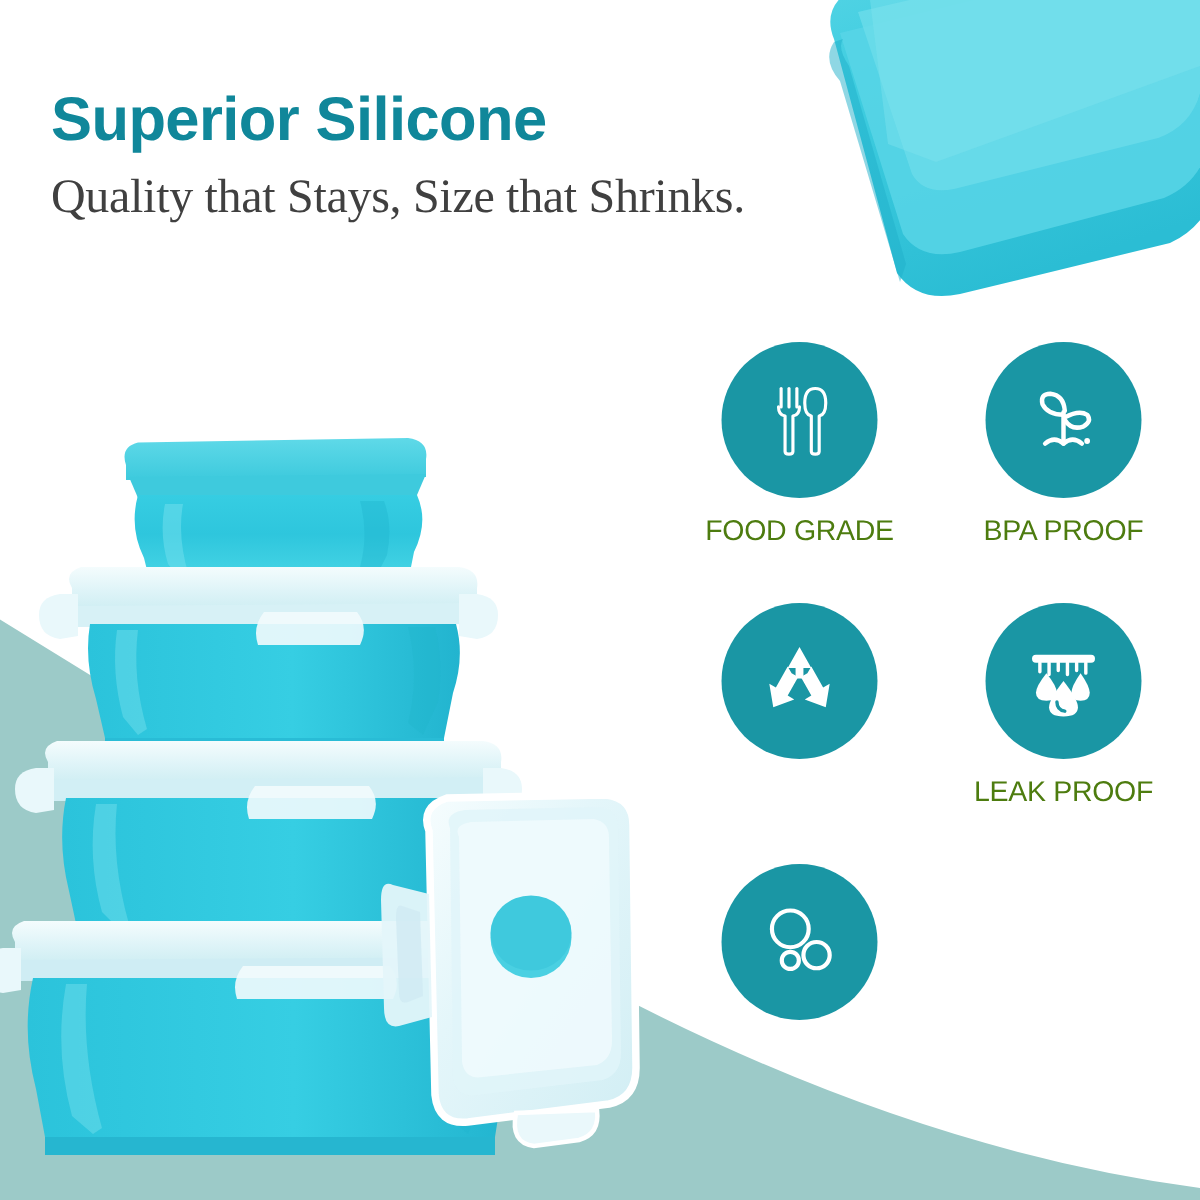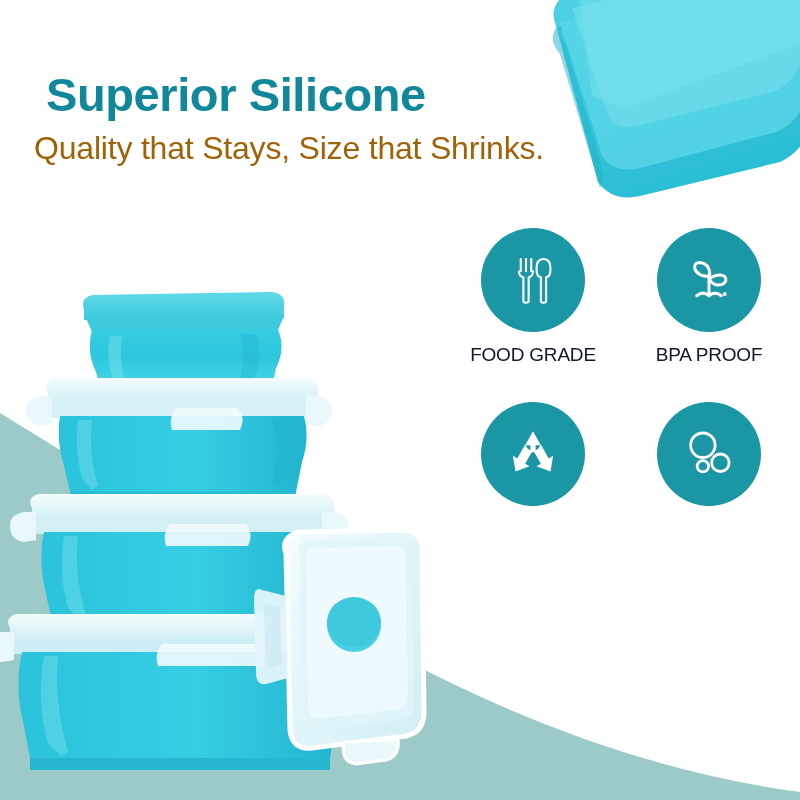--- a/index.html
+++ b/index.html
@@ -30,25 +30,25 @@
   }
 
   
   .headline-block {
     position: absolute;
     left: 34px;
     top: 58px;
     width: 600px;
   }
   .headline {
-    font-size: 47px;
+    font-size: 41px;
     font-weight: bold;
     letter-spacing: -0.4px;
     line-height: 1.05;
-    margin: 12px;
+    margin: 0;
     white-space: nowrap;
   }
   .subheadline {
     font-size: 32px;
     font-weight: normal;
     letter-spacing: -0.2px;
     line-height: 1.1;
     margin: 12px 0 0 0;
     white-space: nowrap;
   }
@@ -89,37 +89,37 @@
   }
   .badge-circle svg {
     width: 56px;
     height: 56px;
     display: block;
   }
   .feature-label {
     margin-top: 12px;
     font-size: 19px;
     letter-spacing: -0.2px;
-    color: #0f172a;
+    color: #4d7c0f;
     text-align: center;
     white-space: nowrap;
   }
 </style>
 </head>
 <body>
 
 <div id="stage">
 
   <svg class="bg-wave" viewBox="0 0 800 800" preserveAspectRatio="none">
     <path d="M0,413 L0,800 L800,800 L800,792 Q560,760 300,600 Q150,505 0,413 Z" fill="#9ccac8"></path>
   </svg>
 
   <div class="headline-block">
     <h1 class="headline" style="color:#10879a;">Superior Silicone</h1>
-    <p class="subheadline" style="color:#a16207;">Quality that Stays, Size that Shrinks.</p>
+    <p class="subheadline" style="color:#404040;font-family:Liberation Serif, serif;">Quality that Stays, Size that Shrinks.</p>
   </div>
 
   <svg class="product-art" viewBox="0 0 800 800">
     <defs>
       <linearGradient id="cyanBody" x1="0" y1="0" x2="0" y2="1">
         <stop offset="0%" stop-color="#36cde2"></stop>
         <stop offset="45%" stop-color="#2ec6dd"></stop>
         <stop offset="100%" stop-color="#49d6e6"></stop>
       </linearGradient>
       <linearGradient id="cyanBodyDark" x1="0" y1="0" x2="1" y2="0">
@@ -246,20 +246,33 @@
         <svg viewBox="0 0 64 64" fill="#ffffff" stroke="none">
           <path d="M32 6 L41 22 L35 22 L35 30 L29 30 L29 22 L23 22 Z"></path>
           <path d="M41 21 L50 37 L55 34 L52 52 L36 46 L41 43 L33 29 L38 26 Z"></path>
           <path d="M23 21 L14 37 L9 34 L12 52 L28 46 L23 43 L31 29 L26 26 Z"></path>
           <path d="M20 44 L44 44 L44 50 L20 50 Z" opacity="0"></path>
         </svg>
       </div>
     </div>
 
 
+    <div class="feature-cell">
+      <div class="badge-circle" style="background:#1a96a4;">
+        <svg viewBox="0 0 64 64" fill="#ffffff" stroke="none">
+          <rect x="8" y="12" width="48" height="6" rx="3"></rect>
+          <path d="M14 18 L14 25 M21 18 L21 27 M28 18 L28 24 M35 18 L35 27 M42 18 L42 24 M49 18 L49 26" stroke="#ffffff" stroke-width="2.6" stroke-linecap="round"></path>
+          <path d="M19 26 Q27 36 27 41 Q27 47 19 47 Q11 47 11 41 Q11 36 19 26 Z"></path>
+          <path d="M45 26 Q52 36 52 41 Q52 47 45 47 Q38 47 38 41 Q38 36 45 26 Z"></path>
+          <path d="M32 32 Q43 46 43 52 Q43 59 32 59 Q21 59 21 52 Q21 46 32 32 Z"></path>
+          <path d="M27 48 Q27 54 33 55" fill="none" stroke="#1a96a4" stroke-width="2.6" stroke-linecap="round"></path>
+        </svg>
+      </div>
+      <div class="feature-label">LEAK PROOF</div>
+    </div>
 
     <div class="feature-cell">
       <div class="badge-circle" style="background:#1a96a4;">
         <svg viewBox="0 0 64 64" fill="none" stroke="#ffffff" stroke-width="3.2">
           <circle cx="25" cy="22" r="14"></circle>
           <circle cx="45" cy="42" r="10"></circle>
           <circle cx="25" cy="46" r="6.5"></circle>
         </svg>
       </div>
     </div>

